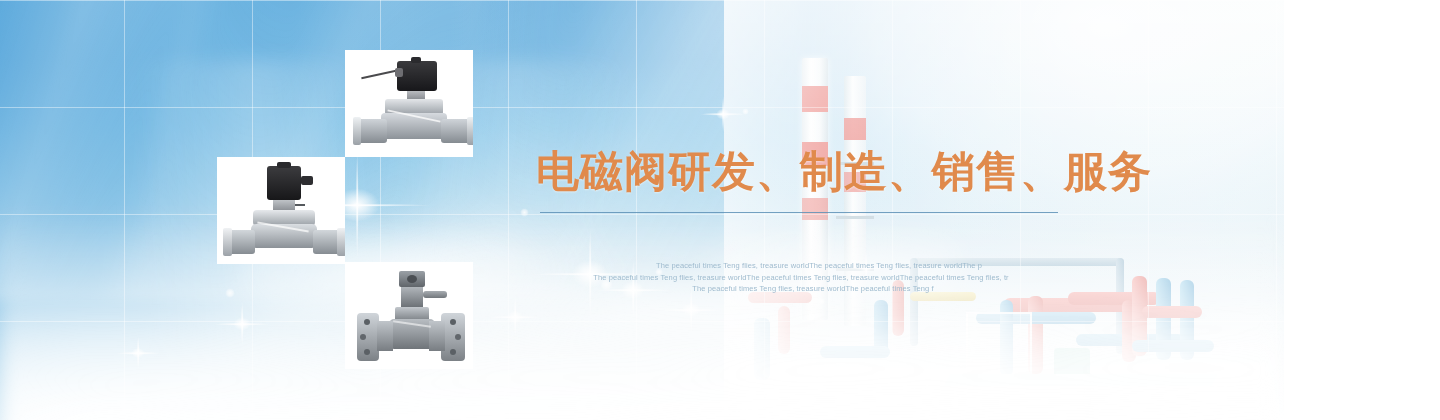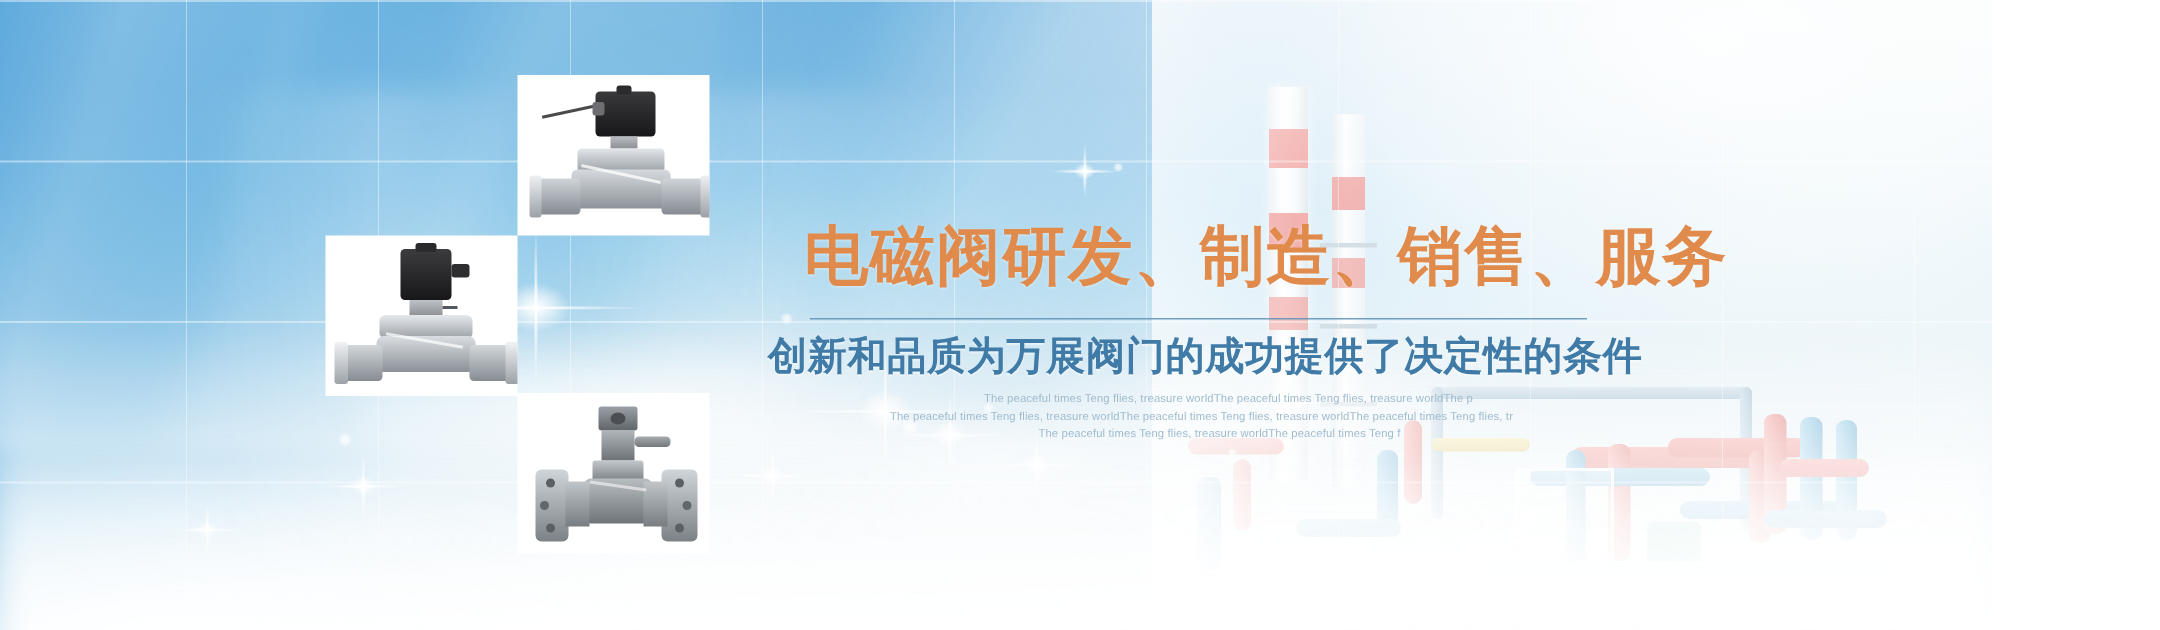--- a/index.html
+++ b/index.html
@@ -3,21 +3,20 @@
 <meta charset="utf-8">
 <style>
   html,body{margin:0;padding:0;background:#fff;}
   body{font-family:"Liberation Sans","DejaVu Sans",sans-serif;}
 
   #banner{
     position:relative;
     width:1284px;height:420px;
     overflow:hidden;
     background:#7ebfe4;
-    padding-left:44px;
   }
 
   
   .sky-base{
     position:absolute;inset:0;
     background:
       linear-gradient(180deg,
         #5ba9dc 0%,
         #63aede 14%,
         #7cc0e6 30%,
@@ -329,21 +328,20 @@
       <div class="vp" style="left:104px;top:65px;width:6px;height:6px;border-radius:50%;background:#62676c;"></div>
       <div class="vp" style="left:42px;top:54px;width:38px;height:2px;background:rgba(255,255,255,.55);transform:rotate(8deg);"></div>
     </div>
   </div>
 
   <div class="textblock">
     <div class="headline">电磁阀研发、制造、销售、服务</div>
 
     <div class="rule"></div>
 
-    <div class="subhead">创新和品质为万展阀门的成功提供了决定性的条件</div>
 
     <div class="finelines">
       <span class="fineline l1">The peaceful times Teng flies, treasure worldThe peaceful times Teng flies, treasure worldThe p</span>
       <span class="fineline l2">The peaceful times Teng flies, treasure worldThe peaceful times Teng flies, treasure worldThe peaceful times Teng flies, tr</span>
       <span class="fineline l3">The peaceful times Teng flies, treasure worldThe peaceful times Teng f</span>
     </div>
   </div>
 
 </div>
 

